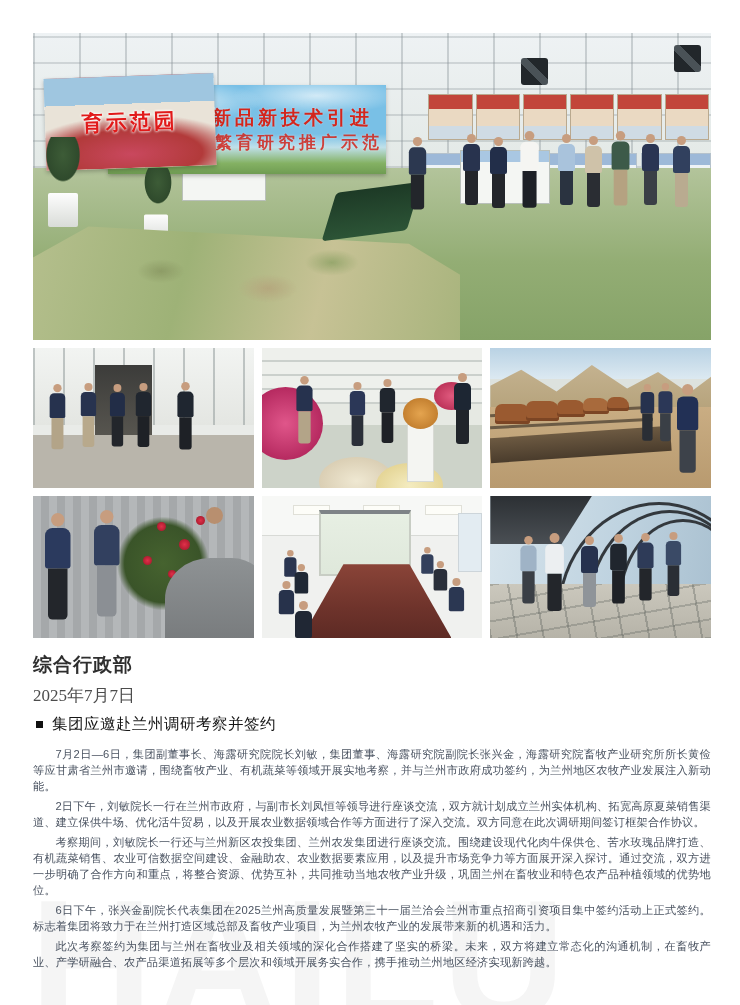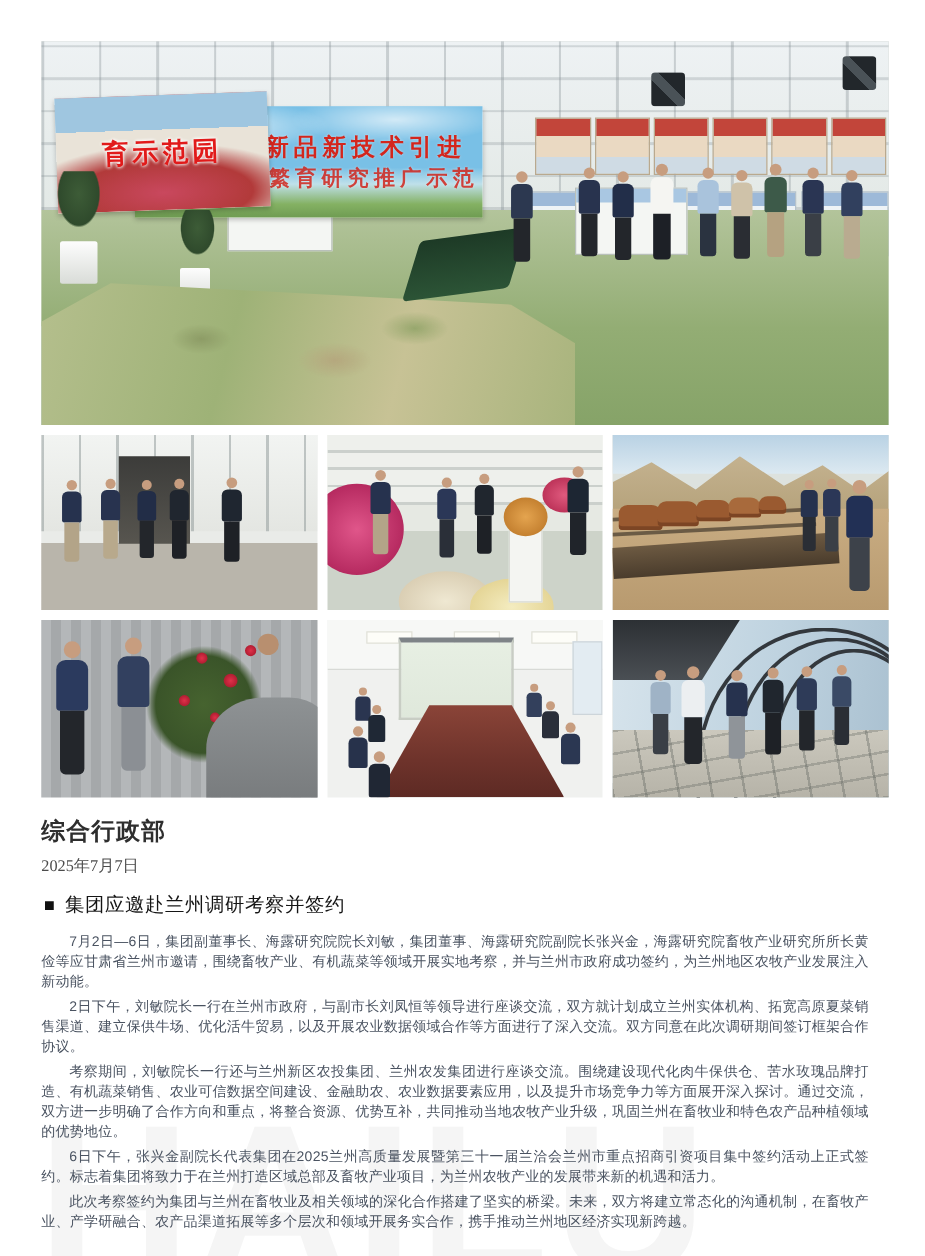--- a/index.html
+++ b/index.html
@@ -100,28 +100,28 @@
   .scF .roofL{position:absolute;left:0;top:0;width:46%;height:34%;
       clip-path:polygon(0 0,100% 0,70% 100%,0 100%);background:linear-gradient(#2c3034,#4a4f54);}
   .scF .arc{position:absolute;border:3px solid #33383d;border-bottom:none;border-radius:50% 50% 0 0;}
   .scF .floor{position:absolute;left:0;right:0;bottom:0;height:38%;background:
       repeating-linear-gradient(80deg,rgba(90,95,90,.35) 0 2px,transparent 2px 26px),
       repeating-linear-gradient(170deg,rgba(90,95,90,.3) 0 2px,transparent 2px 18px),
       linear-gradient(#cbc8bd,#b6b3a8);}
   
   .meta{position:absolute;left:33px;top:652px;}
   .dept{font-family:"Liberation Serif",serif;font-weight:bold;font-size:19px;color:#2e2e2e;letter-spacing:1px;}
-  .date{font-family:"Liberation Serif",serif;font-size:13px;color:#4c4c4c;margin-top:6px;}
+  .date{font-family:"Liberation Serif",serif;font-size:17px;color:#4c4c4c;margin-top:6px;}
   .badge{position:absolute;right:29px;top:655px;background:#1e2a4b;color:#fff;border-radius:7px;
       font-family:"Liberation Serif",serif;font-weight:bold;font-size:16px;padding:4px 11px;letter-spacing:1px;}
   .headline{position:absolute;left:36px;top:714px;display:flex;align-items:center;gap:9px;}
   .headline .sq{width:7px;height:7px;background:#111;}
   .headline .tx{font-size:15.5px;font-weight:normal;color:#151515;letter-spacing:.5px;}
   .body{position:absolute;left:33px;top:746px;width:678px;z-index:2;}
-  .body p{margin:0 16px 4px 0;font-size:11.2px;line-height:16px;color:#4a5361;text-align:justify;
+  .body p{margin:0 0 4px 0;font-size:11.2px;line-height:16px;color:#4a5361;text-align:justify;
       text-indent:2em;letter-spacing:.2px;}
   .wm{position:absolute;left:30px;top:862px;z-index:1;font-size:170px;font-weight:bold;
       color:rgba(60,60,60,.05);letter-spacing:4px;font-family:"Liberation Sans",sans-serif;white-space:nowrap;}
 </style>
 </head>
 <body>
 
 <div class="pg">
 
   <div class="ph hero">

